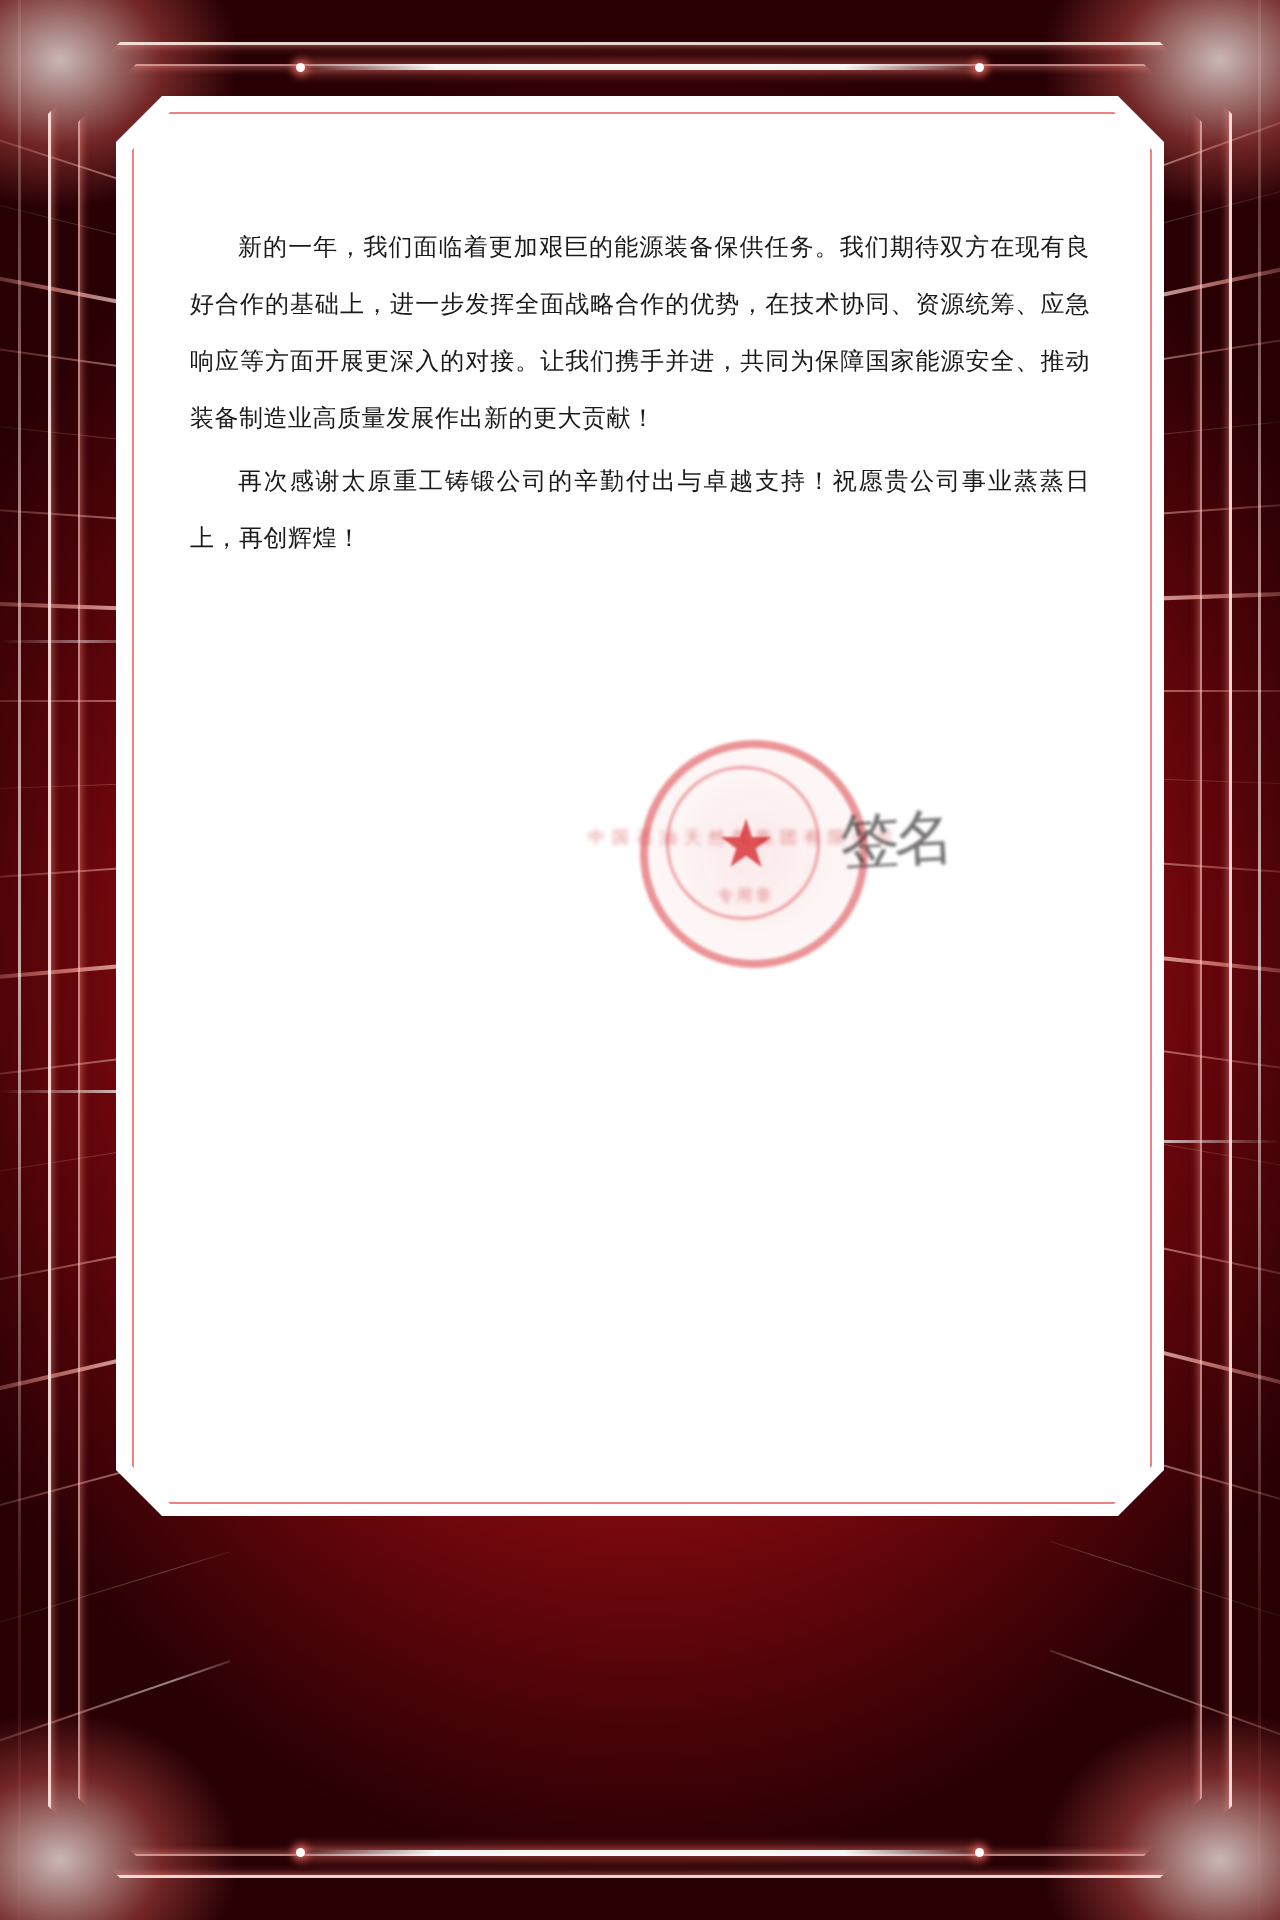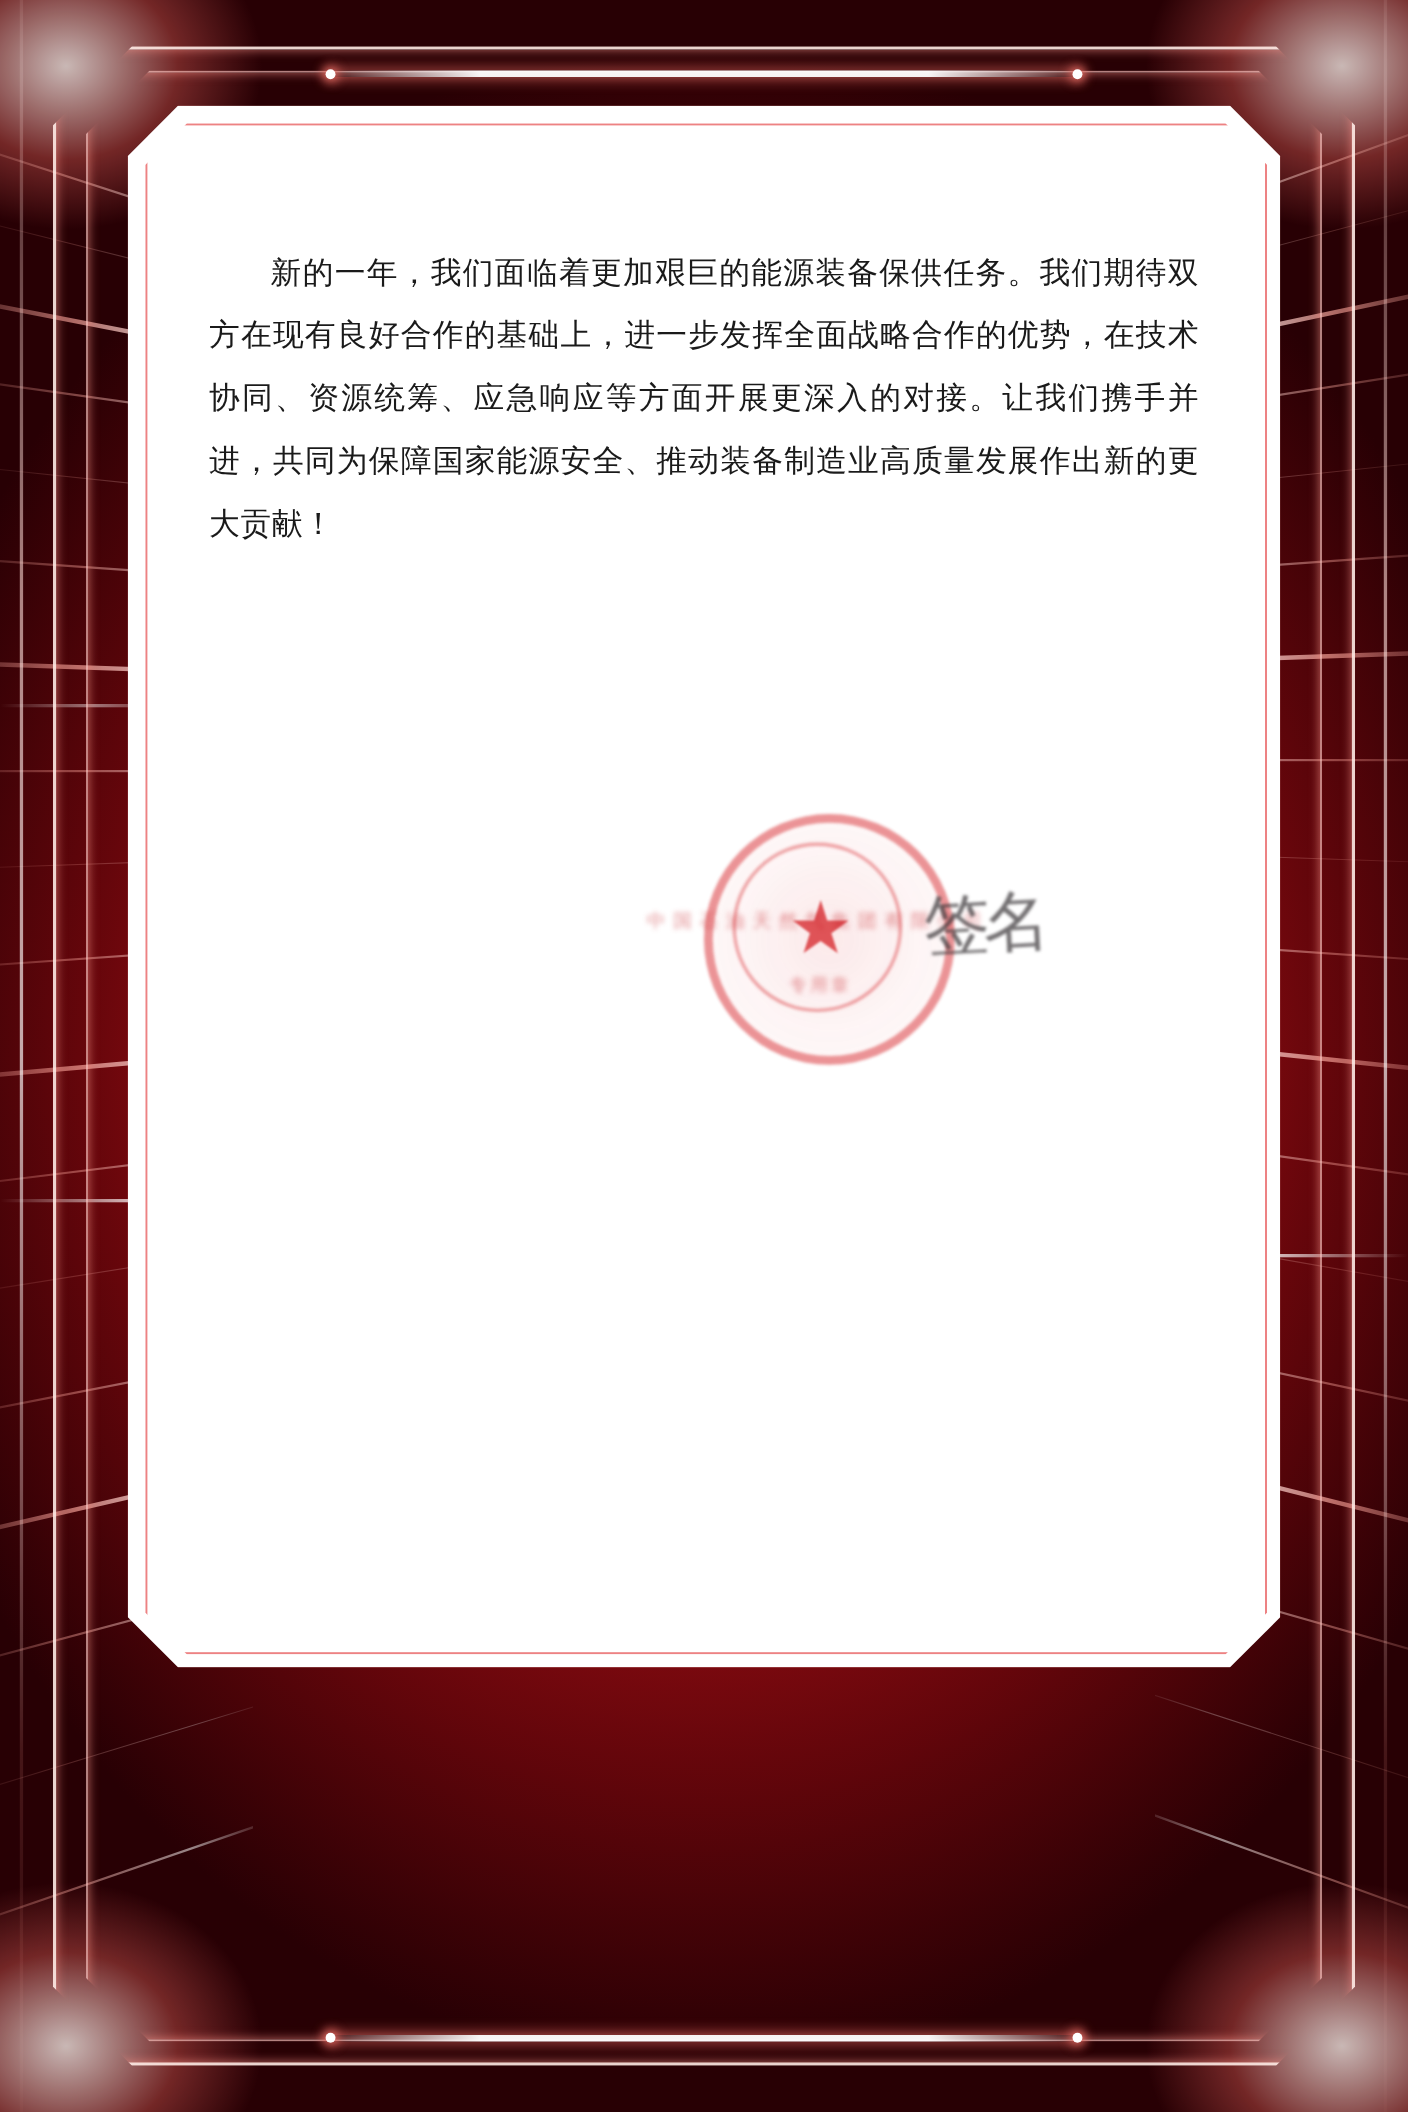--- a/index.html
+++ b/index.html
@@ -146,28 +146,28 @@
   }
 
   
   .letter {
     position: absolute;
     left: 190px;
     top: 220px;
     width: 900px;
   }
   .para {
-    font-size: 28px;
+    font-size: 24px;
     line-height: 57px;
     color: #1a1a1a;
     text-align: justify;
     text-indent: 2em;
     letter-spacing: 0.5px;
     margin: 0 0 6px 0;
-    font-family: Liberation Serif, serif;
+    font-family: Liberation Mono, monospace;
   }
 
   
   .seal-area {
     position: absolute;
     left: 640px;
     top: 740px;
     width: 400px;
     height: 220px;
   }
@@ -303,20 +303,21 @@
   <div class="node" style="left:296px; top:63px;"></div>
   <div class="node" style="right:296px; top:63px;"></div>
   <div class="node" style="left:296px; bottom:63px;"></div>
   <div class="node" style="right:296px; bottom:63px;"></div>
 
   <div class="sheet"></div>
   <div class="sheet-border"></div>
 
   <div class="letter">
     <p class="para">新的一年，我们面临着更加艰巨的能源装备保供任务。我们期待双方在现有良好合作的基础上，进一步发挥全面战略合作的优势，在技术协同、资源统筹、应急响应等方面开展更深入的对接。让我们携手并进，共同为保障国家能源安全、推动装备制造业高质量发展作出新的更大贡献！</p>
+    <p class="para">再次感谢太原重工铸锻公司的辛勤付出与卓越支持！祝愿贵公司事业蒸蒸日上，再创辉煌！</p>
   </div>
 
   <div class="seal-area">
     <div class="seal"></div>
     <div class="seal-inner-ring"></div>
     <div class="seal-star">★</div>
     <div class="seal-text-arc">中国石油天然气集团有限公司</div>
     <div class="seal-text-bottom">专用章</div>
     <div class="signature">签名</div>
   </div>

